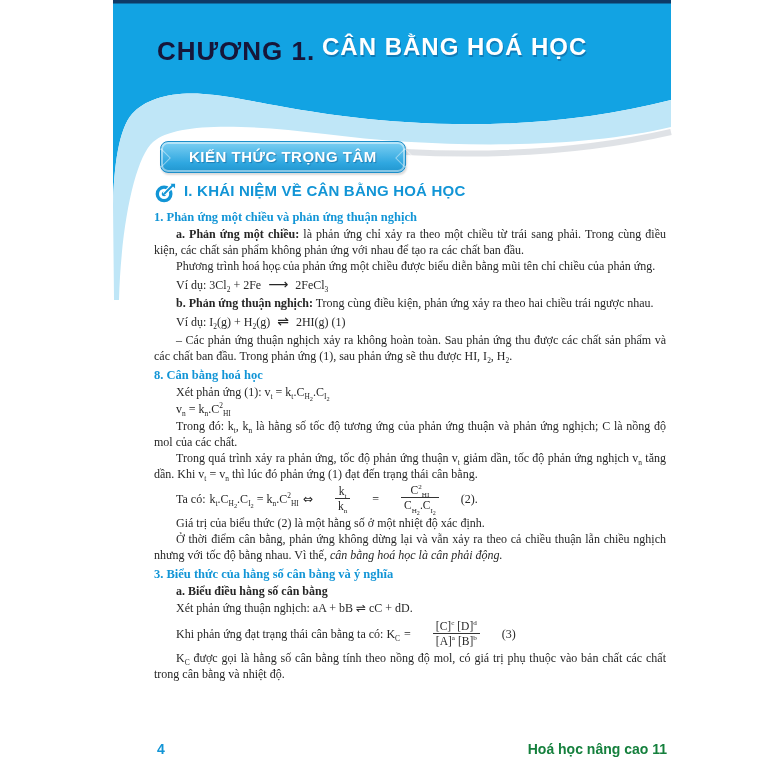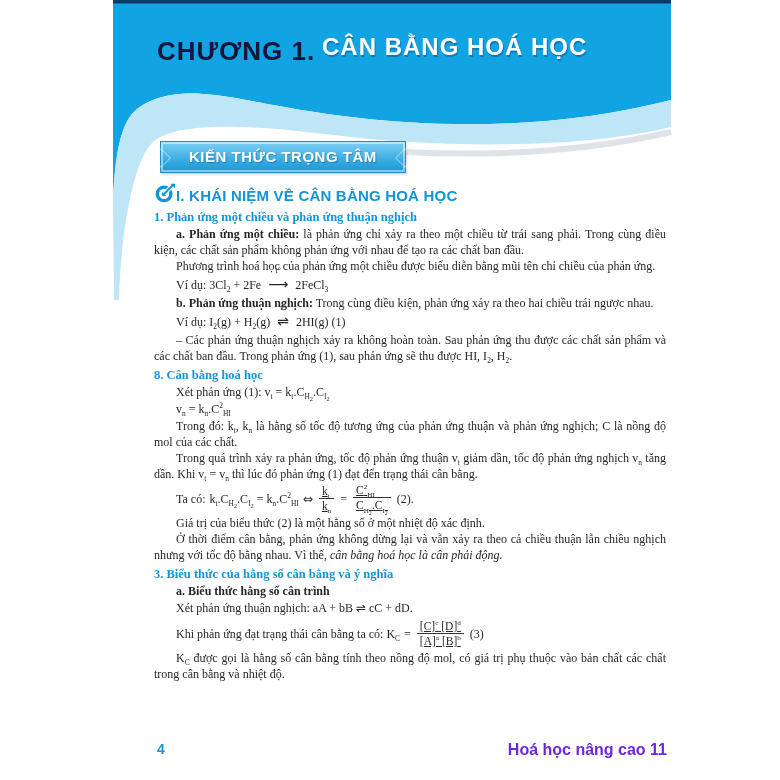--- a/index.html
+++ b/index.html
@@ -13,30 +13,30 @@
       font-size:26px;letter-spacing:1px;color:#16163a;}
   .chapter-title{position:absolute;left:322px;top:33px;
       font-family:"Liberation Sans","DejaVu Sans",sans-serif;font-weight:bold;
       font-size:24px;letter-spacing:1px;color:#ffffff;
       text-shadow:1px 2px 0 rgba(15,50,100,.35);}
 
   
   .content{position:absolute;left:154px;top:141px;width:512px;}
 
   .badge{display:inline-block;position:relative;margin:0 0 9px 6px;padding:6px 28px 7px 28px;
-      border-radius:0;background:linear-gradient(#7dd0f3,#2fa7e0 70%,#2196cf);
+      border-radius:8px;background:linear-gradient(#7dd0f3,#2fa7e0 70%,#2196cf);
       border:1px solid #1d8ec9;box-shadow:inset 0 0 0 2px rgba(255,255,255,.45),1px 2px 2px rgba(0,0,0,.15);
       font-family:"Liberation Sans","DejaVu Sans",sans-serif;font-weight:bold;font-size:15px;
       color:#ffffff;letter-spacing:.5px;text-shadow:1px 1px 1px rgba(0,60,110,.4);}
   .badge::before,.badge::after{content:"";position:absolute;top:9px;width:12px;height:12px;
       border:1px solid rgba(255,255,255,.45);transform:rotate(45deg);}
   .badge::before{left:-7px;}
   .badge::after{right:-7px;}
 
-  .mainhead{display:flex;align-items:flex-end;margin:0 0 6px 0;
+  .mainhead{display:flex;align-items:flex-start;gap:8px;margin:0 0 6px 0;
       font-family:"Liberation Sans","DejaVu Sans",sans-serif;font-weight:bold;
       font-size:15px;color:#1295d6;letter-spacing:.2px;}
   .mainhead svg{flex:0 0 auto;}
 
   .sech{margin:4px 0 1px 0;font-size:12.5px;font-weight:bold;color:#1295d6;}
   .blead{font-weight:bold;}
   .para{margin:0;font-size:12px;line-height:16px;text-align:justify;text-indent:22px;}
   .eqline{margin:0;font-size:12px;line-height:20px;padding-left:22px;text-indent:0;}
   .subline{margin:0;font-size:12px;line-height:17px;padding-left:22px;}
   .fracline{margin:1px 0;font-size:12px;line-height:16px;padding-left:22px;display:flex;
@@ -45,32 +45,32 @@
 
   sub,sup{font-size:0.62em;line-height:0;}
   sub sub{font-size:0.85em;}
   .sym{font-family:"DejaVu Sans",sans-serif;}
 
   .rxn{position:relative;display:inline-block;padding:0 3px;margin:0 1px;}
   .rxn .cond{position:absolute;top:-7px;left:50%;transform:translateX(-50%);
       font-size:8px;line-height:8px;color:#333;}
   .rxn .arr{font-family:"DejaVu Sans",sans-serif;font-size:14px;}
 
-  .frac{display:inline-block;vertical-align:middle;line-height:1.08;
-      font-size:11.5px;margin:0 2px;text-decoration:underline;}
+  .frac{display:inline-block;vertical-align:middle;text-align:center;line-height:1.08;
+      font-size:11.5px;margin:0 18px;}
   .frac .num{display:block;border-bottom:1px solid #333;padding:0 3px 1px 3px;}
   .frac .den{display:block;padding:1px 3px 0 3px;}
 
   
   .footer-num{position:absolute;left:157px;top:741px;
       font-family:"Liberation Sans","DejaVu Sans",sans-serif;font-weight:bold;
       font-size:14px;color:#1295d6;}
   .footer-title{position:absolute;right:113px;top:741px;
       font-family:"Liberation Sans","DejaVu Sans",sans-serif;font-weight:bold;
-      font-size:16px;color:#6d28d9;}
+      font-size:14px;color:#15803d;}
 </style>
 </head>
 <body>
 
 <div class="canvas">
 
   <svg class="hdr-wave" width="570" height="310" viewBox="0 0 570 310">
     <path d="M8,2 L566,2 L566,100
              C480,122 390,128 300,122 C210,116 150,100 110,95
              C72,90 42,97 27,114 C14,129 9,165 8,205 Z" fill="#12a3e3"></path>
@@ -156,21 +156,21 @@
     </div>
 
     <p class="para">Giá trị của biểu thức (2) là một hằng số ở một nhiệt độ xác định.</p>
 
 
     <p class="para"><span>Ở thời điểm cân bằng, phản ứng không dừng lại và vẫn xảy ra theo cả chiều thuận lẫn chiều nghịch nhưng với tốc độ bằng nhau. Vì thế, </span><span class="em-it">cân bằng hoá học là cân phải động.</span></p>
 
     
     <h4 class="sech">3. Biểu thức của hằng số cân bằng và ý nghĩa</h4>
 
-    <p class="subline"><span class="blead">a. Biểu thức hằng số cân trình</span></p>
+    <p class="subline"><span class="blead">a. Biểu điều hằng số cân bằng</span></p>
 
     <p class="subline">
       <span>Xét phản ứng thuận nghịch: aA + bB</span>
       <span class="sym">⇌</span>
       <span>cC + dD.</span>
     </p>
 
     <div class="fracline">
       <span>Khi phản ứng đạt trạng thái cân bằng ta có: K<sub>C</sub></span>
       <span>=</span>

